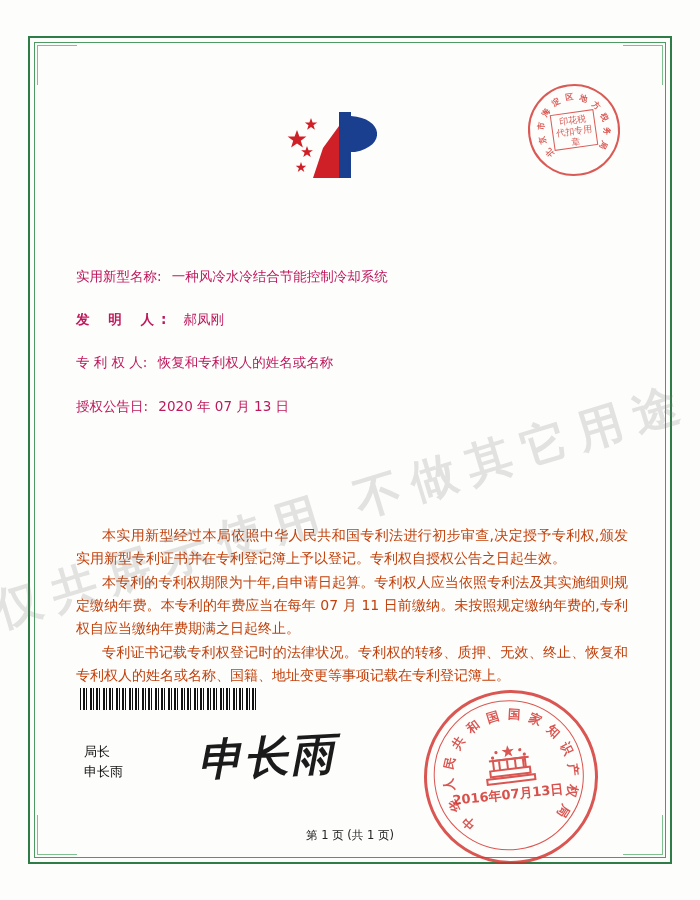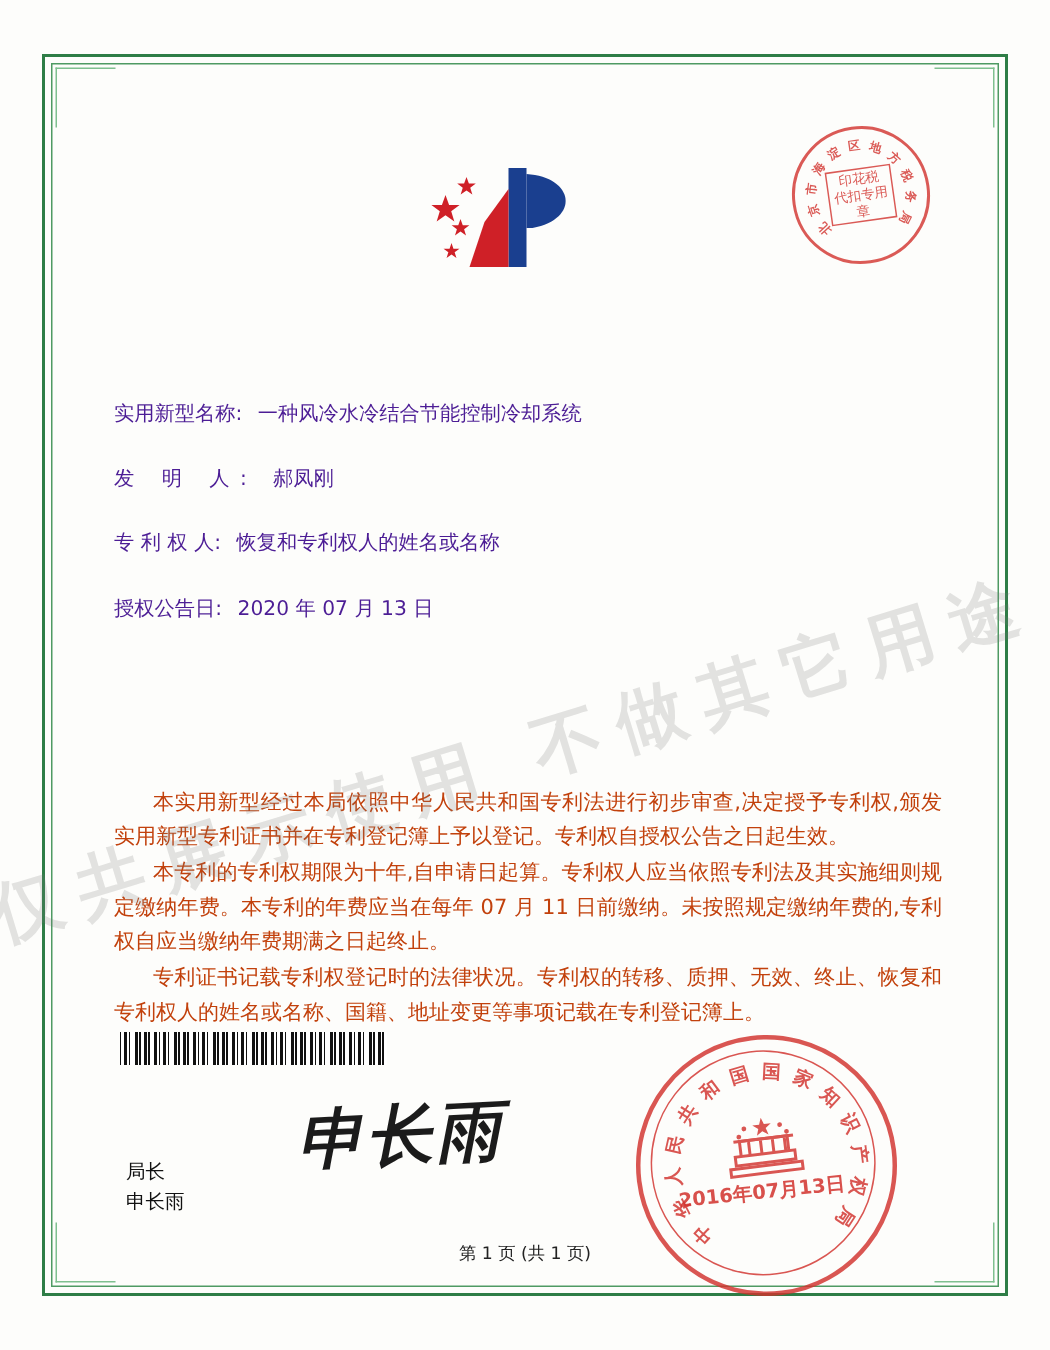--- a/index.html
+++ b/index.html
@@ -95,29 +95,30 @@
   }
   .field-row {
     font-size: 13.5px;
     line-height: 1.2;
     margin-bottom: 27px;
     color: #111;
     white-space: nowrap;
   }
   .field-label {
     display: inline-block;
-    color: #4c1d95;
+    color: #be185d;
   }
   .field-label.spread {
     letter-spacing: 7px;
+    font-weight: bold;
   }
   .field-value {
     display: inline-block;
     margin-left: 6px;
-    color: #4c1d95;
+    color: #be185d;
   }
 
   
   .body-text {
     position: absolute;
     left: 76px; top: 524px;
     width: 552px;
     font-size: 14px;
     line-height: 1.62;
     color: #c2410c;
@@ -137,21 +138,21 @@
       repeating-linear-gradient(90deg,
         #111 0px, #111 1px, #fff 1px, #fff 3px,
         #111 3px, #111 5px, #fff 5px, #fff 6px,
         #111 6px, #111 7px, #fff 7px, #fff 10px,
         #111 10px, #111 12px, #fff 12px, #fff 13px);
   }
 
   
   .sig-label {
     position: absolute;
-    left: 84px; top: 772px;
+    left: 84px; top: 742px;
     font-size: 13px;
     line-height: 1.55;
     color: #111;
   }
   .sig-script {
     position: absolute;
     left: 198px; top: 728px;
     font-family: "DejaVu Serif", "Liberation Serif", serif;
     font-size: 44px;
     font-weight: bold;

